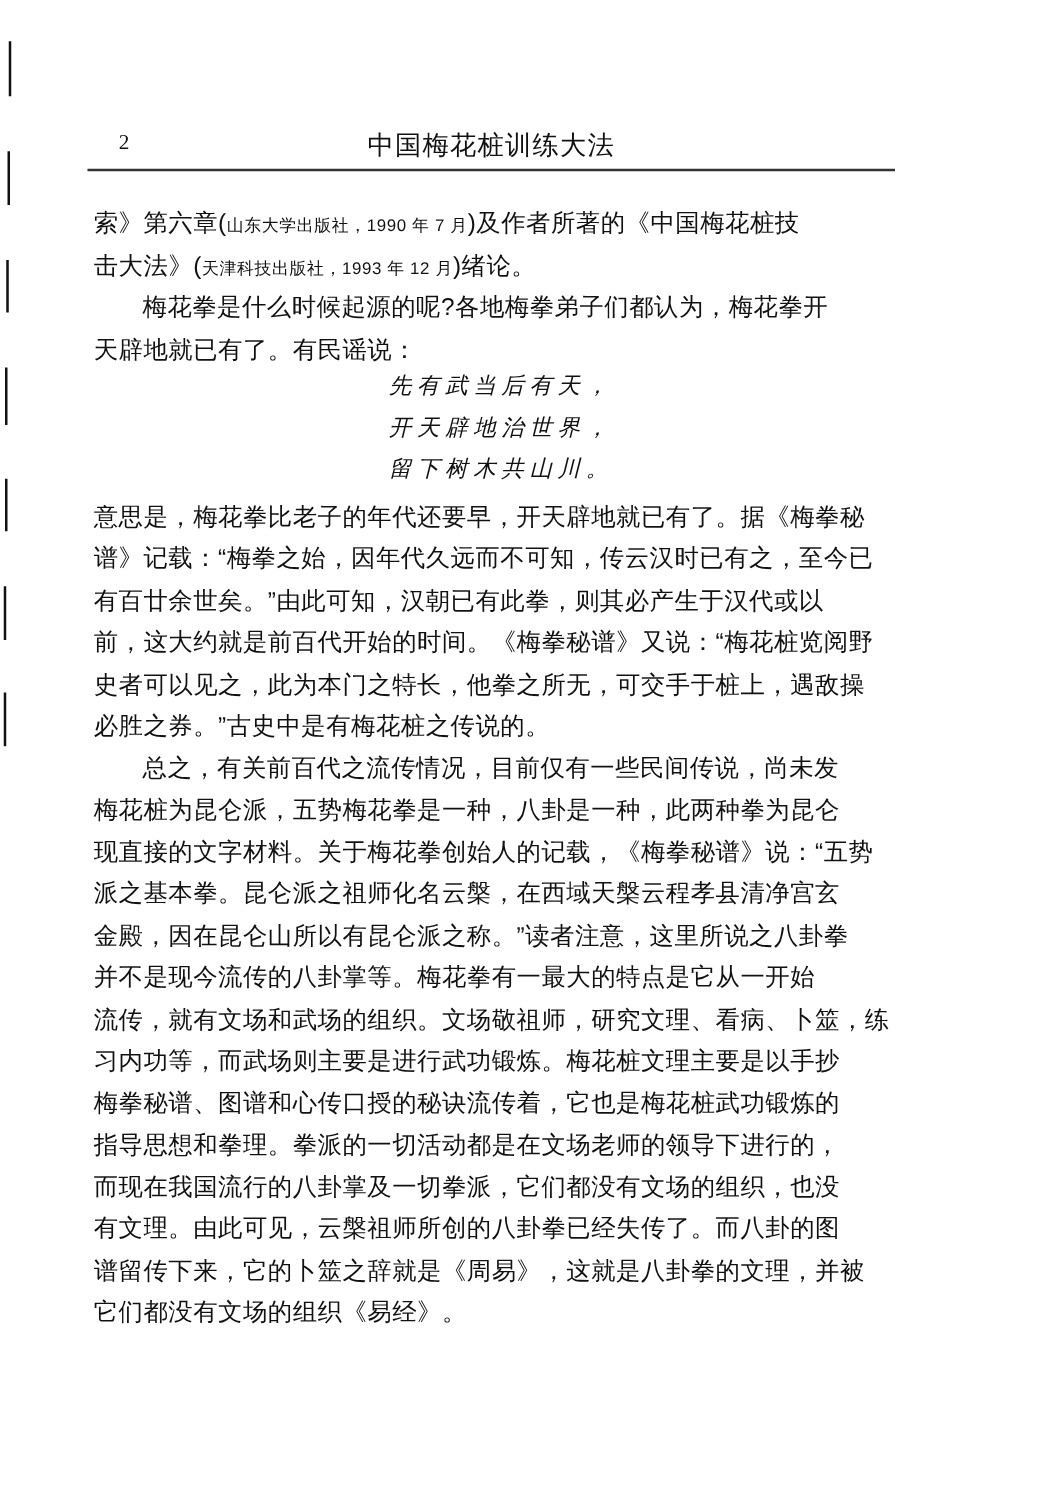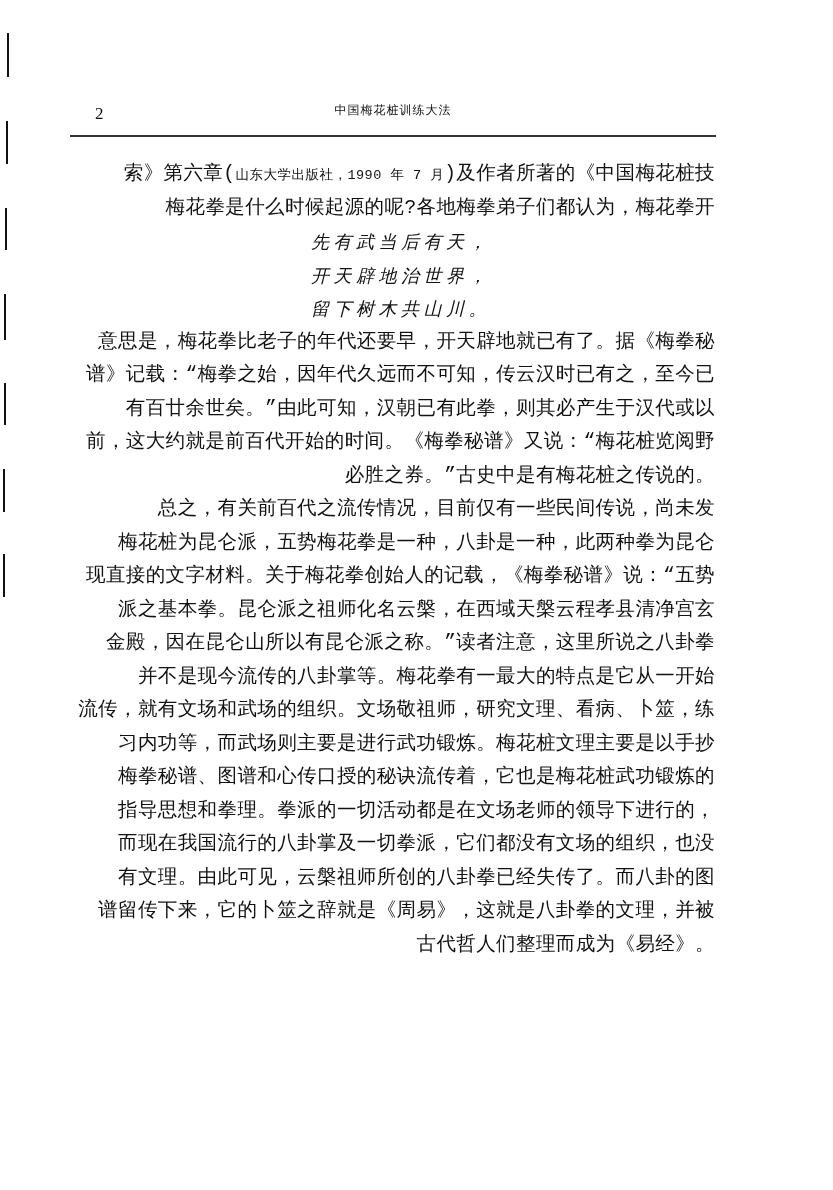--- a/index.html
+++ b/index.html
@@ -13,31 +13,31 @@
   }
   .header {
     position: absolute; left: 70px; top: 98px; width: 646px; height: 40px;
   }
   .page-number {
     position: absolute; left: 25px; top: 6px; font-size: 17px;
     font-family: "Liberation Serif", serif;
   }
   .running-title {
     position: absolute; left: 0; right: 0; top: 4px; text-align: center;
-    font-size: 12px; font-family: "DejaVu Sans", sans-serif; letter-spacing: 1px;
+    font-size: 21px; font-family: "DejaVu Sans", sans-serif; letter-spacing: 1px;
   }
   .header-rule {
     position: absolute; left: 0; top: 37px; width: 646px; height: 2px; background: #333;
   }
   .body-text {
     position: absolute; left: 75px; top: 158px; width: 640px;
   }
   .line {
-    height: 33.5px; line-height: 32px; font-size: 19.5px; white-space: nowrap;
-    font-family: Liberation Mono, monospace; letter-spacing: 0.4px; text-align: right;
+    height: 33.5px; line-height: 43px; font-size: 19.5px; white-space: nowrap;
+    font-family: Liberation Sans, sans-serif; letter-spacing: 0.4px;
   }
   .indent { padding-left: 39px; }
   .small { font-size: 13.5px; letter-spacing: 0.5px; }
   .poem-line {
     height: 33.5px; line-height: 33.5px; font-size: 18px; padding-left: 236px;
     font-family: "DejaVu Sans", sans-serif; letter-spacing: 4.5px; white-space: nowrap; font-style: italic;
   }
   .verse-block { margin-top: 0; }
 </style>
 </head>
@@ -55,49 +55,54 @@
   <span class="page-number">2</span>
   <div class="running-title">中国梅花桩训练大法</div>
   <div class="header-rule"></div>
 </div>
 
 <div class="body-text">
   <div>
     <div class="line">
       <span>索》第六章(</span><span class="small">山东大学出版社，1990 年 7 月</span><span>)及作者所著的《中国梅花桩技</span>
     </div>
+    <div class="line">
+      <span>击大法》(</span><span class="small">天津科技出版社，1993 年 12 月</span><span>)绪论。</span>
+    </div>
   </div>
 
   <div>
     <div class="line indent">梅花拳是什么时候起源的呢?各地梅拳弟子们都认为，梅花拳开</div>
+    <div class="line">天辟地就已有了。有民谣说：</div>
   </div>
 
   <div class="verse-block">
     <div class="poem-line">先有武当后有天，</div>
     <div class="poem-line">开天辟地治世界，</div>
     <div class="poem-line">留下树木共山川。</div>
   </div>
 
   <div>
     <div class="line">意思是，梅花拳比老子的年代还要早，开天辟地就已有了。据《梅拳秘</div>
     <div class="line">谱》记载：“梅拳之始，因年代久远而不可知，传云汉时已有之，至今已</div>
     <div class="line">有百廿余世矣。”由此可知，汉朝已有此拳，则其必产生于汉代或以</div>
     <div class="line">前，这大约就是前百代开始的时间。《梅拳秘谱》又说：“梅花桩览阅野</div>
+    <div class="line">史者可以见之，此为本门之特长，他拳之所无，可交手于桩上，遇敌操</div>
     <div class="line">必胜之券。”古史中是有梅花桩之传说的。</div>
   </div>
 
   <div>
     <div class="line indent">总之，有关前百代之流传情况，目前仅有一些民间传说，尚未发</div>
     <div class="line">梅花桩为昆仑派，五势梅花拳是一种，八卦是一种，此两种拳为昆仑</div>
     <div class="line">现直接的文字材料。关于梅花拳创始人的记载，《梅拳秘谱》说：“五势</div>
     <div class="line">派之基本拳。昆仑派之祖师化名云槃，在西域天槃云程孝县清净宫玄</div>
     <div class="line">金殿，因在昆仑山所以有昆仑派之称。”读者注意，这里所说之八卦拳</div>
     <div class="line">并不是现今流传的八卦掌等。梅花拳有一最大的特点是它从一开始</div>
     <div class="line">流传，就有文场和武场的组织。文场敬祖师，研究文理、看病、卜筮，练</div>
     <div class="line">习内功等，而武场则主要是进行武功锻炼。梅花桩文理主要是以手抄</div>
     <div class="line">梅拳秘谱、图谱和心传口授的秘诀流传着，它也是梅花桩武功锻炼的</div>
     <div class="line">指导思想和拳理。拳派的一切活动都是在文场老师的领导下进行的，</div>
     <div class="line">而现在我国流行的八卦掌及一切拳派，它们都没有文场的组织，也没</div>
     <div class="line">有文理。由此可见，云槃祖师所创的八卦拳已经失传了。而八卦的图</div>
     <div class="line">谱留传下来，它的卜筮之辞就是《周易》，这就是八卦拳的文理，并被</div>
-    <div class="line">古代哲人们整理而成为《易经》。</div>
+    <div class="line">它们都没有文场的组织《易经》。</div>
   </div>
 </div>
 
 </body></html>

